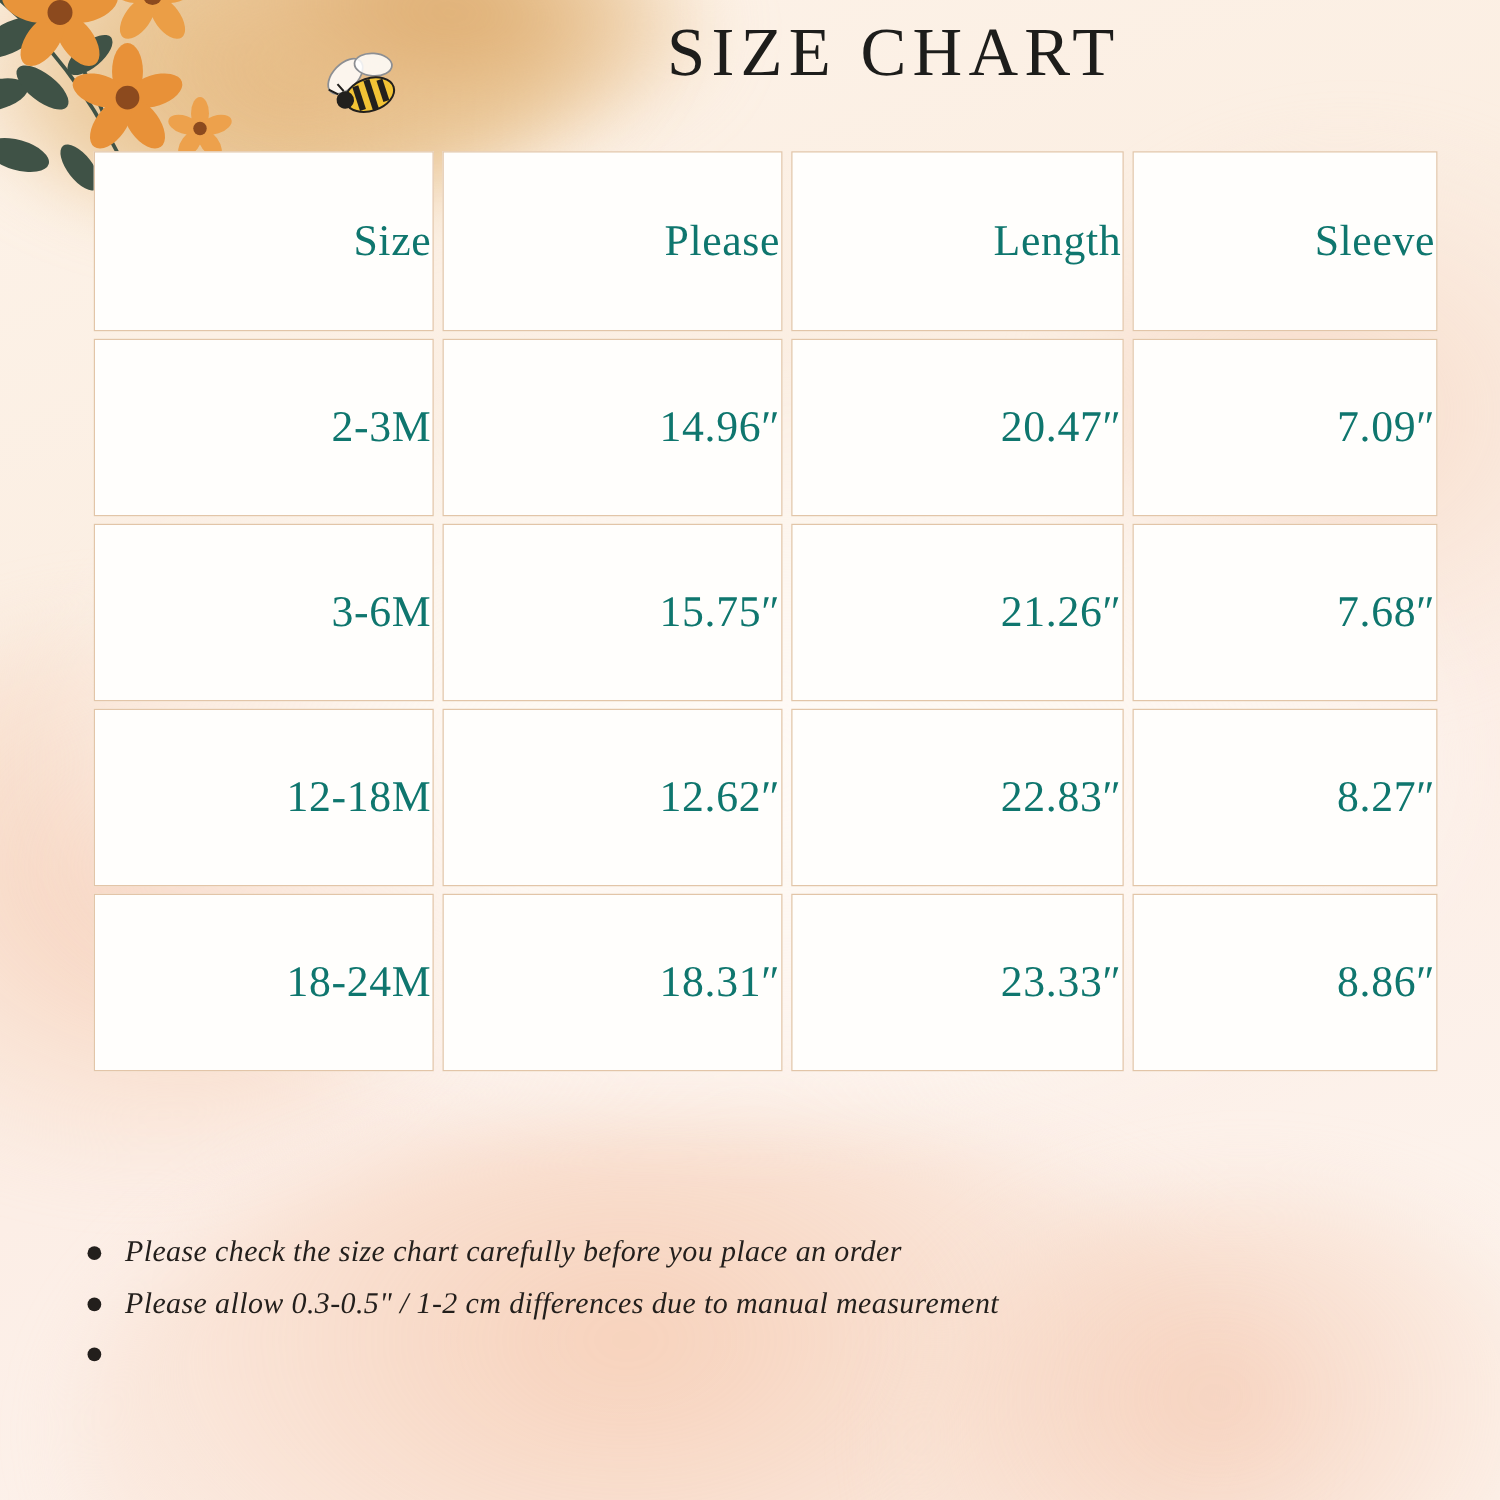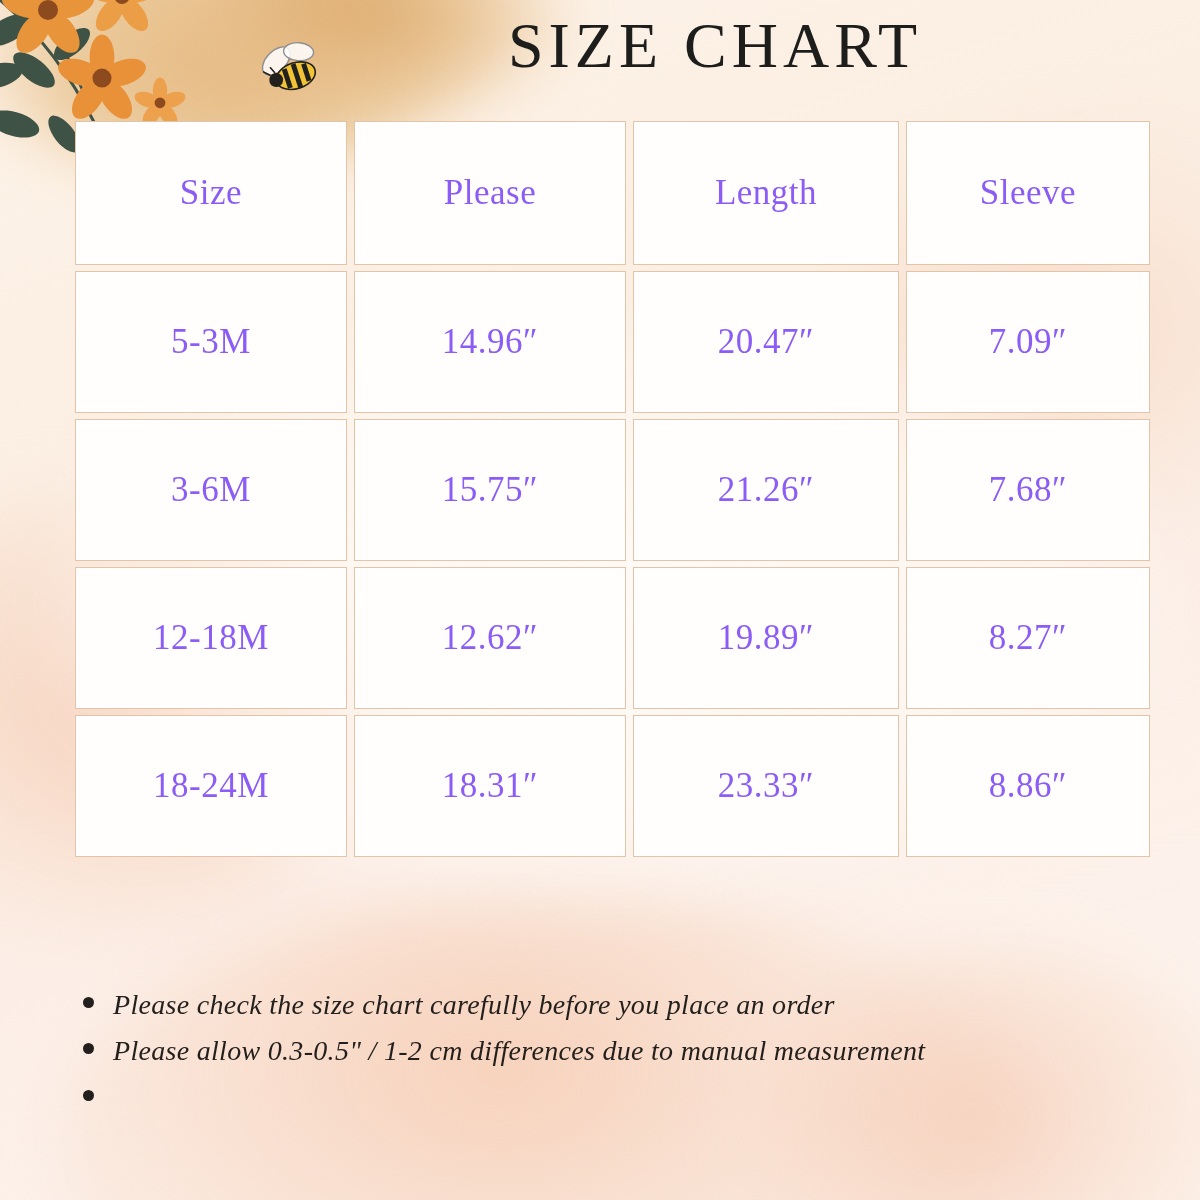--- a/index.html
+++ b/index.html
@@ -87,21 +87,21 @@
   }
 
   
   .title {
     position: absolute;
     left: 0; right: 0;
     top: 14px;
     text-align: center;
     padding-left: 230px;
     font-family: "Liberation Serif", serif;
-    font-size: 64px;
+    font-size: 55px;
     line-height: 1;
     letter-spacing: 5px;
     color: #1d1d1b;
     font-weight: 400;
   }
 
   
   .table-wrap {
     position: absolute;
     left: 68px;
@@ -111,47 +111,47 @@
   table.size-table {
     width: 100%;
     border-collapse: separate;
     border-spacing: 7px 6px;
     table-layout: fixed;
   }
   table.size-table td {
     background: #fffefc;
     border: 1px solid #e2c5a8;
     height: 138px;
-    text-align: center;
+    text-align: right;
     vertical-align: middle;
     font-size: 35px;
-    color: #8b5cf6;
+    color: #0f766e;
     font-family: "Liberation Serif", serif;
     letter-spacing: 0.5px;
     margin-left: 44px;
   }
   table.size-table tr.header-row td {
     height: 140px;
     font-size: 35px;
   }
   table.size-table td.col-size { width: 268px; }
   table.size-table td.col-len  { width: 268px; }
   table.size-table td.col-wid  { width: 262px; }
   table.size-table td.col-slv  { width: 240px; }
 
   
   .notes {
     position: absolute;
-    left: 75px;
+    left: 62px;
     right: 46px;
     top: 985px;
     font-family: "Liberation Serif", serif;
     font-style: italic;
     color: #231f1c;
-    font-size: 28px;
+    font-size: 24px;
     line-height: 1.44;
   }
   .note {
     position: relative;
     padding-left: 38px;
     margin-bottom: 6px;
     letter-spacing: 0.3px;
   }
   .note .bullet {
     position: absolute;
@@ -259,35 +259,35 @@
   <div class="table-wrap">
     <table class="size-table">
       <tbody>
         <tr class="header-row">
           <td class="col-size">Size</td>
           <td class="col-len">Please</td>
           <td class="col-wid">Length</td>
           <td class="col-slv">Sleeve</td>
         </tr>
         <tr>
-          <td class="col-size">5-3M</td>
+          <td class="col-size">2-3M</td>
           <td class="col-len">14.96″</td>
           <td class="col-wid">20.47″</td>
           <td class="col-slv">7.09″</td>
         </tr>
         <tr>
           <td class="col-size">3-6M</td>
           <td class="col-len">15.75″</td>
           <td class="col-wid">21.26″</td>
           <td class="col-slv">7.68″</td>
         </tr>
         <tr>
           <td class="col-size">12-18M</td>
           <td class="col-len">12.62″</td>
-          <td class="col-wid">19.89″</td>
+          <td class="col-wid">22.83″</td>
           <td class="col-slv">8.27″</td>
         </tr>
         <tr>
           <td class="col-size">18-24M</td>
           <td class="col-len">18.31″</td>
           <td class="col-wid">23.33″</td>
           <td class="col-slv">8.86″</td>
         </tr>
       </tbody>
     </table>

